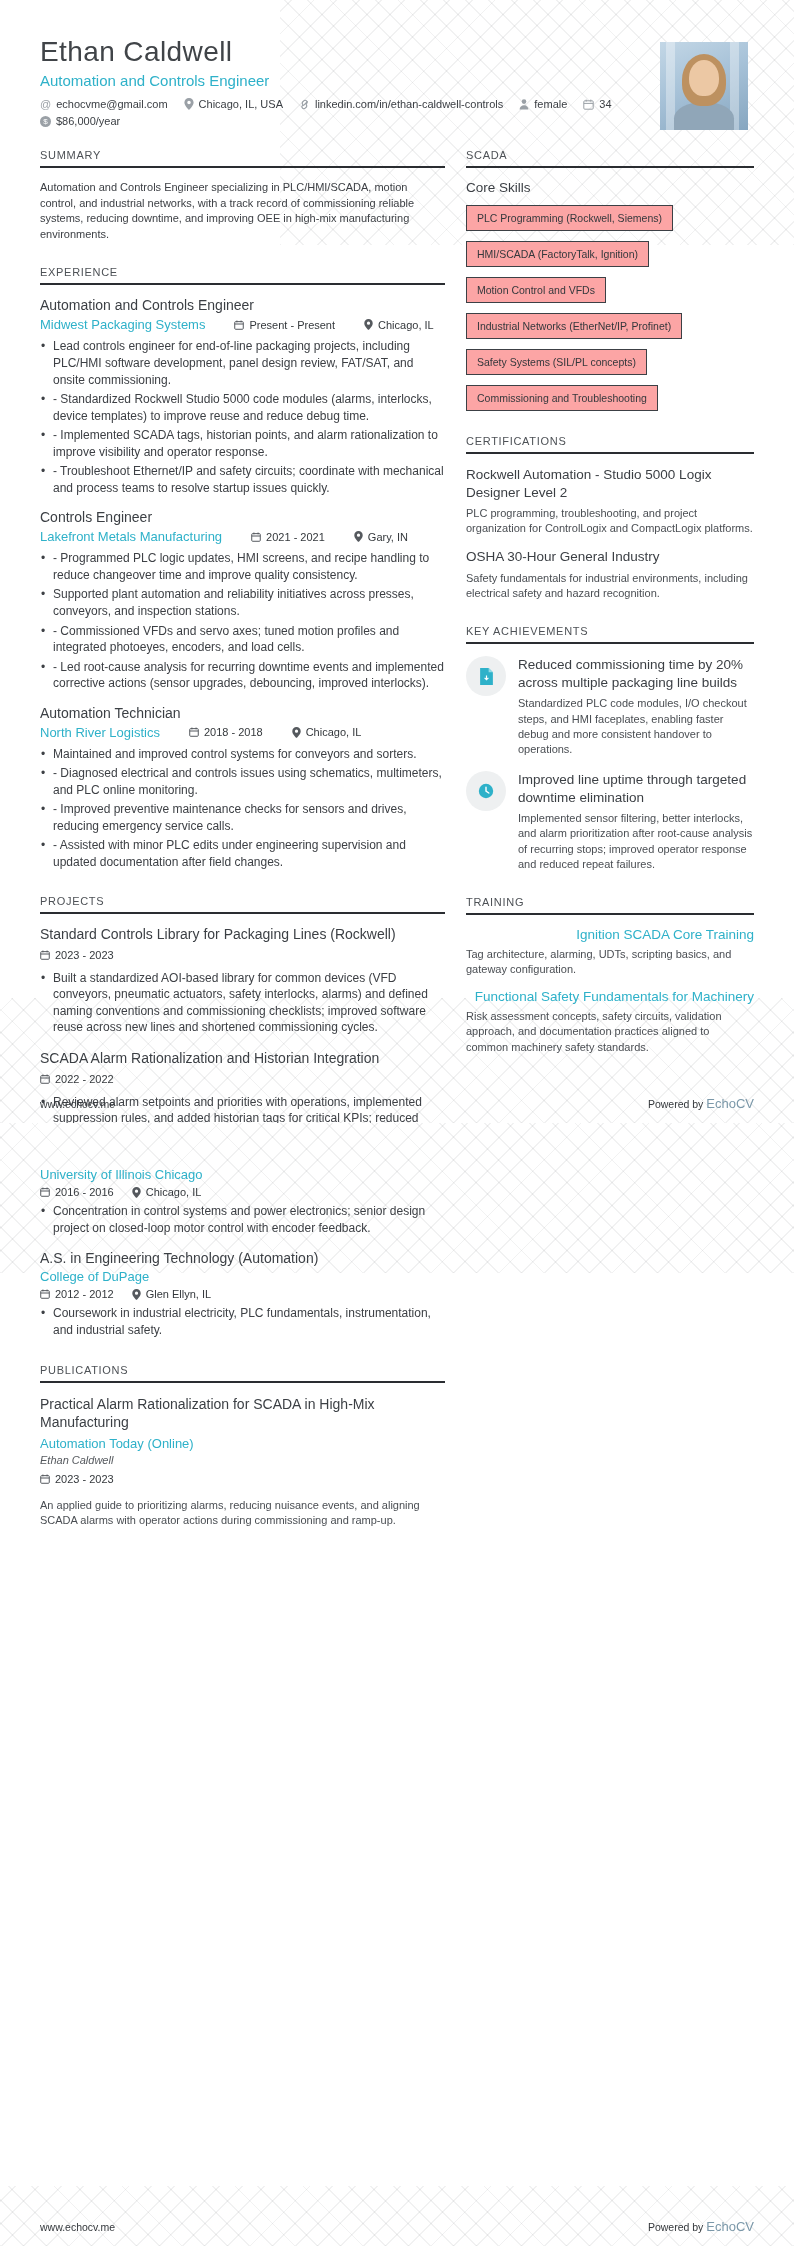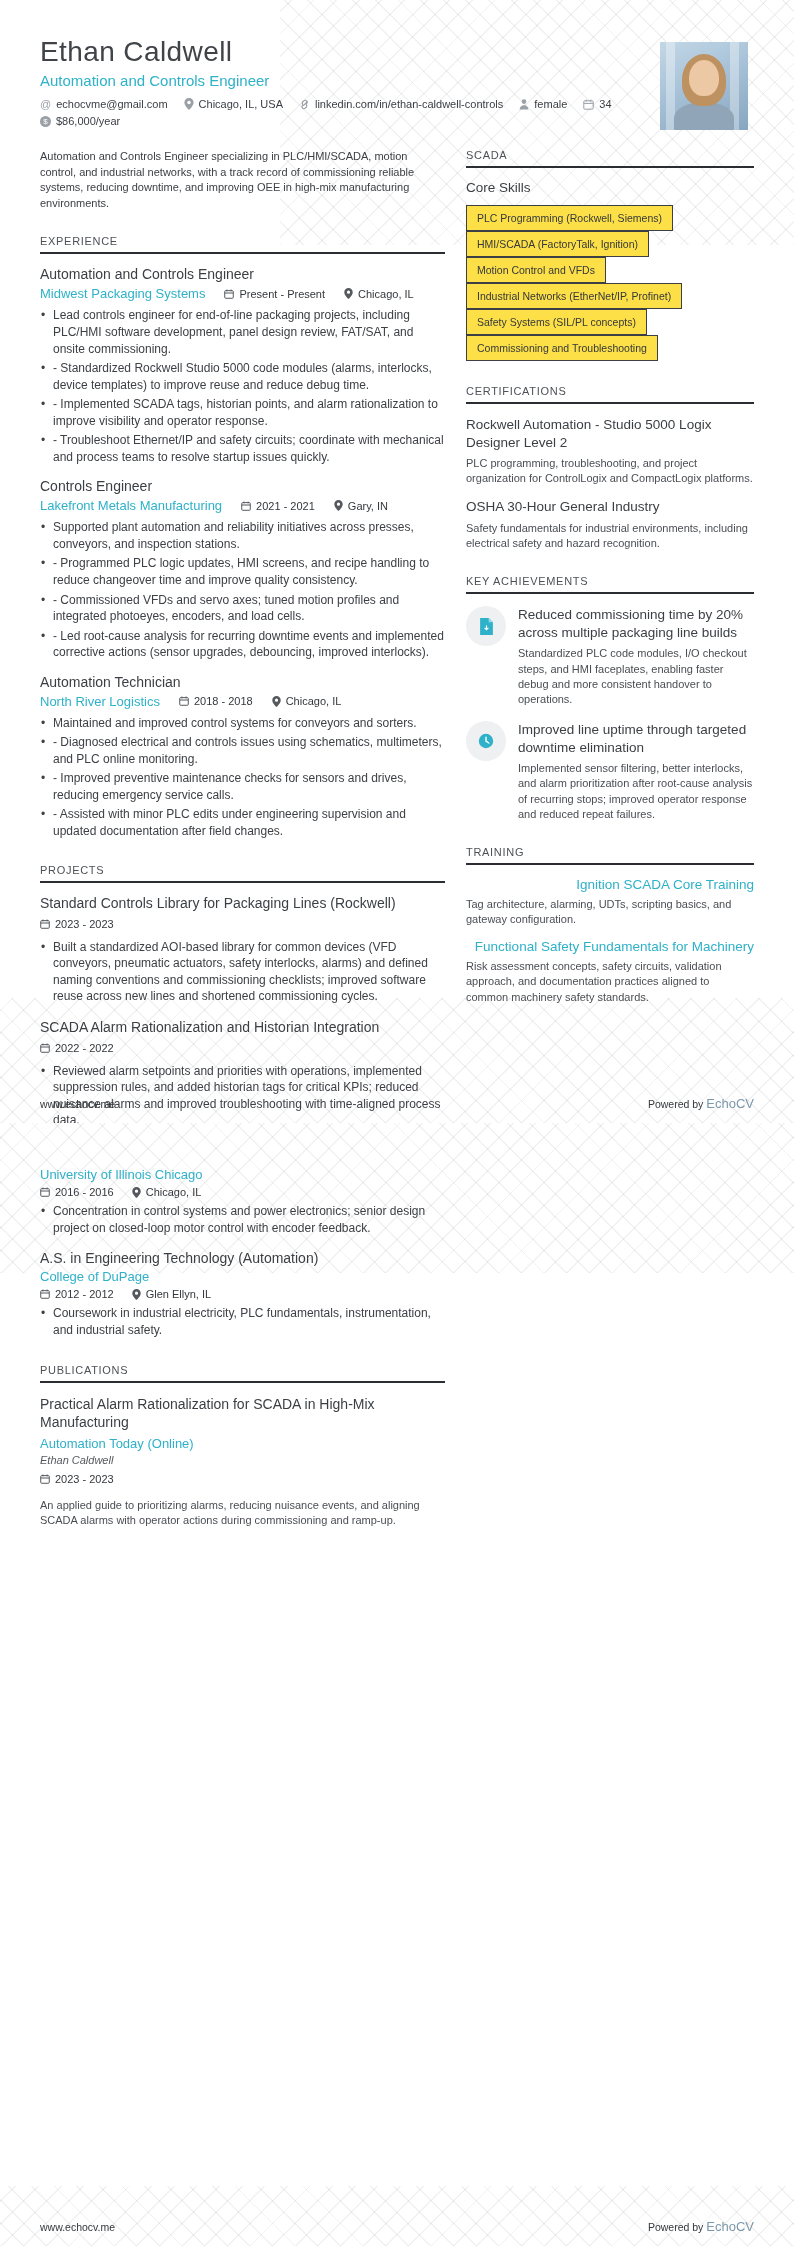--- a/index.html
+++ b/index.html
@@ -47,41 +47,41 @@
   .sec { margin-bottom:24px; }
   .sec-h {
     font-size:11px; font-weight:400; letter-spacing:0.7px; color:#4d5156;
     padding-bottom:5px; border-bottom:2.5px solid #2a2d31; margin-bottom:12px;
   }
 
   .summary-text { font-size:11px; line-height:1.42; color:#3d4045; }
 
   .job { margin-bottom:13px; }
   .job-title { font-size:14px; color:#3b3f44; font-weight:400; }
-  .company-row { display:flex; align-items:center; gap:19px; margin-top:4px; margin-bottom:6px; flex-wrap:wrap; }
+  .company-row { display:flex; align-items:center; gap:29px; margin-top:4px; margin-bottom:6px; flex-wrap:wrap; }
   .company { font-size:13px; color:#2eb1c9; font-weight:500; }
   .meta { display:inline-flex; align-items:center; gap:5px; font-size:11px; color:#34383c;justify-content:flex-end; }
   .bullets { list-style:none; }
   .bullets li {
     position:relative; padding-left:13px; font-size:12px; line-height:1.38;
     color:#3d4045; margin-bottom:3px;
   }
   .bullets li::before { content:"•"; position:absolute; left:1px; top:0; color:#3d4045; }
 
   .proj { margin-bottom:14px; }
   .proj-title { font-size:14px; color:#3b3f44; }
   .proj-meta { margin:4px 0 6px 0; }
 
   .degree { font-size:14px; color:#3b3f44; }
 
   
   .skill-group-label { font-size:13.5px; color:#3b3f44; margin-bottom:10px; }
   .skill-box {
     width:fit-content; border:1px solid #3c4045; padding:6px 10px;
-    font-size:10.5px; color:#34383c; background:#fde047;
+    font-size:10.5px; color:#34383c; margin-bottom:10px; background:#fca5a5;
   }
   .cert { margin-bottom:12px; }
   .cert-name { font-size:13.5px; color:#3b3f44; line-height:1.3; margin-bottom:5px; }
   .cert-desc { font-size:11px; line-height:1.38; color:#4a4e53; }
 
   .ach { display:flex; gap:12px; margin-bottom:14px; }
   .ach-icon-wrap {
     flex:0 0 40px; width:40px; height:40px; border-radius:50%;
     background:#eef0f1; display:flex; align-items:center; justify-content:center;
   }
@@ -179,20 +179,21 @@
           </span>
         </div>
       </div>
     </div>
 
     <div class="columns">
 
       <div class="col-left">
 
         <div class="sec">
+          <div class="sec-h">SUMMARY</div>
           <div class="summary-text">Automation and Controls Engineer specializing in PLC/HMI/SCADA, motion control, and industrial networks, with a track record of commissioning reliable systems, reducing downtime, and improving OEE in high-mix manufacturing environments.</div>
         </div>
 
         <div class="sec">
           <div class="sec-h">EXPERIENCE</div>
 
           <div class="job">
             <div class="job-title">Automation and Controls Engineer</div>
             <div class="company-row">
               <span class="company">Midwest Packaging Systems</span>
@@ -234,22 +235,22 @@
                 <span>2021 - 2021</span>
               </span>
               <span class="meta">
                 <svg width="9" height="11" viewBox="0 0 10 13">
                     <path fill="#55595e" d="M5 0C2.2 0 0 2.2 0 5c0 3.7 5 8 5 8s5-4.3 5-8c0-2.8-2.2-5-5-5zm0 6.8A1.9 1.9 0 1 1 5 3a1.9 1.9 0 0 1 0 3.8z"></path>
                   </svg>
                 <span>Gary, IN</span>
               </span>
             </div>
             <ul class="bullets">
+              <li>- Programmed PLC logic updates, HMI screens, and recipe handling to reduce changeover time and improve quality consistency.</li>
               <li>Supported plant automation and reliability initiatives across presses, conveyors, and inspection stations.</li>
-              <li>- Programmed PLC logic updates, HMI screens, and recipe handling to reduce changeover time and improve quality consistency.</li>
               <li>- Commissioned VFDs and servo axes; tuned motion profiles and integrated photoeyes, encoders, and load cells.</li>
               <li>- Led root-cause analysis for recurring downtime events and implemented corrective actions (sensor upgrades, debouncing, improved interlocks).</li>
             </ul>
           </div>
 
           <div class="job">
             <div class="job-title">Automation Technician</div>
             <div class="company-row">
               <span class="company">North River Logistics</span>
               <span class="meta">

